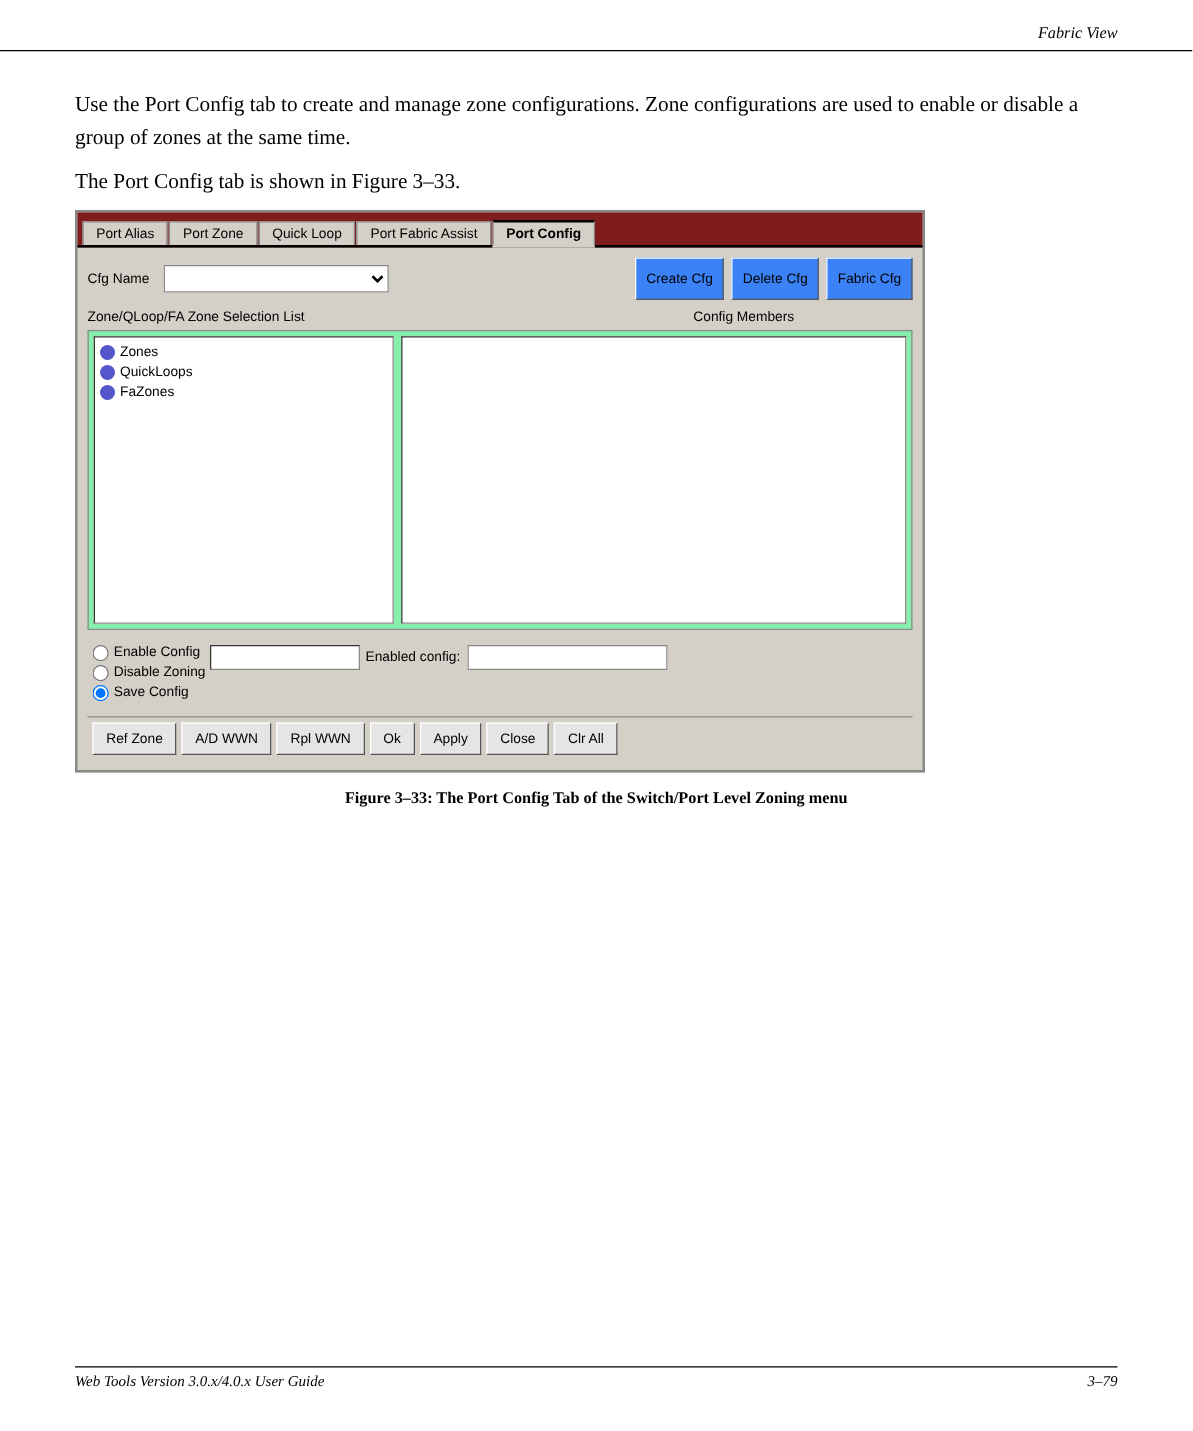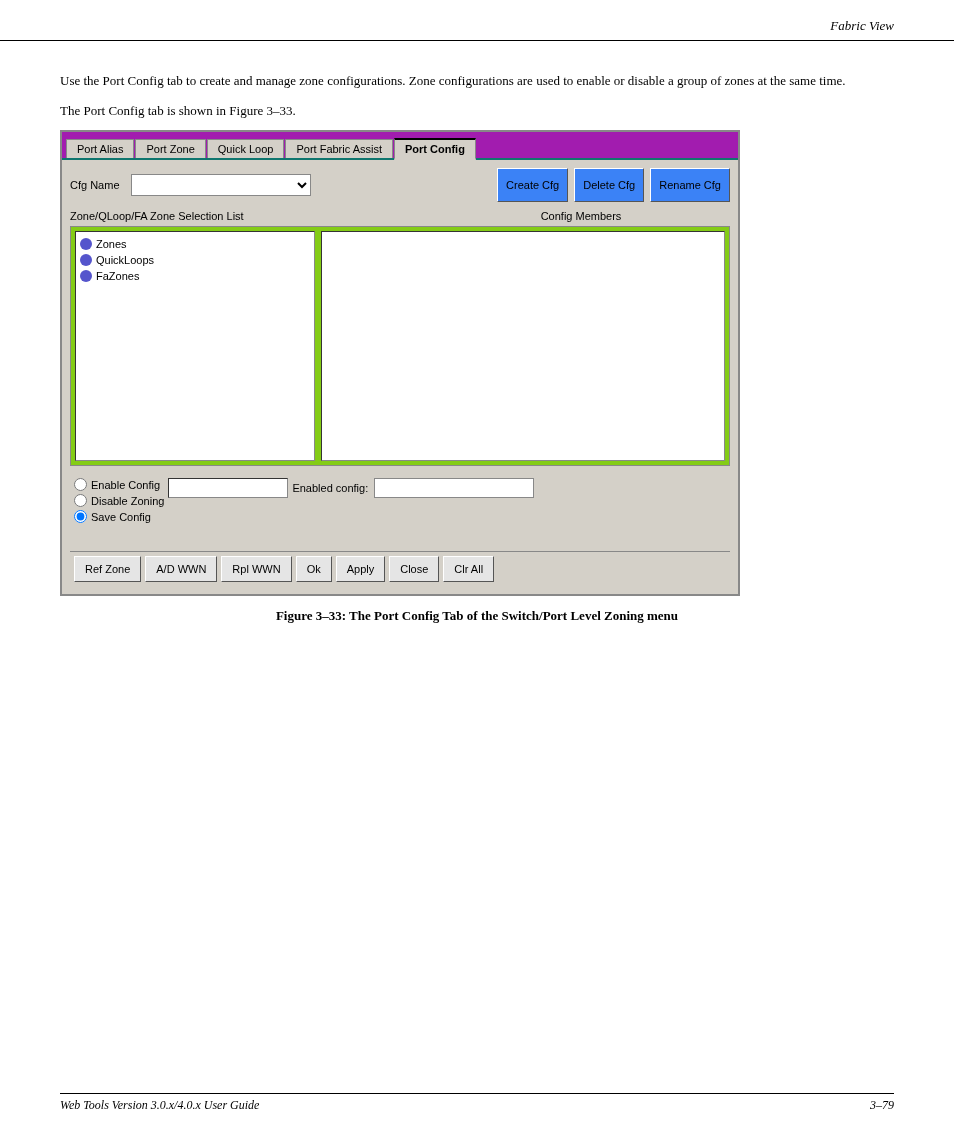--- a/index.html
+++ b/index.html
@@ -28,21 +28,21 @@
       padding: 30px 60px 30px 60px;
     }
 
     .section-title {
       font-size: 18px;
       font-weight: bold;
       margin-bottom: 16px;
     }
 
     .section-desc {
-      font-size: 13px;
+      font-size: 17px;
       margin-bottom: 10px;
       line-height: 1.5;
     }
 
     .figure-caption {
       font-size: 13px;
       font-weight: bold;
       margin-top: 12px;
       text-align: center;
     }
@@ -54,23 +54,23 @@
       width: 680px;
       margin: 10px 0;
       font-family: Arial, Helvetica, sans-serif;
       font-size: 11px;
     }
 
     
     .tab-bar {
       display: flex;
       align-items: flex-end;
-      background: #a21caf;
+      background: #7f1d1d;
       padding: 4px 4px 0 4px;
-      border-bottom: 2px solid #0f766e;
+      border-bottom: 2px solid #000000;
     }
 
     .tab {
       padding: 3px 10px;
       border: 1px solid #888;
       border-bottom: none;
       background: #d4d0c8;
       cursor: pointer;
       font-size: 11px;
       margin-right: 1px;
@@ -133,21 +133,21 @@
       border-left: 1px solid #fff;
       border-bottom: 1px solid #555;
       border-right: 1px solid #555;
     }
 
     
     .main-panel {
       display: flex;
       gap: 6px;
       border: 1px solid #888;
-      background: #84cc16;
+      background: #86efac;
       padding: 4px;
       margin-bottom: 8px;
     }
 
     .left-section {
       display: flex;
       flex-direction: column;
       width: 240px;
     }
 
@@ -211,42 +211,42 @@
     .config-members-list {
       flex: 1;
       border: 1px inset #888;
       background: #fff;
       min-height: 230px;
     }
 
     
     .two-col-header {
       display: flex;
-      gap: 6px;
+      gap: 20px;
       margin-bottom: 4px;
     }
 
     .col-label-left {
       width: 240px;
       font-size: 11px;
       font-weight: normal;
     }
 
     .col-label-right {
       flex: 1;
       text-align: center;
       font-size: 11px;
     }
 
     
     .bottom-controls {
       display: flex;
       align-items: flex-start;
       gap: 4px;
-      margin-bottom: 24px;
+      margin-bottom: 8px;
       padding: 4px;
     }
 
     .radio-group {
       display: flex;
       flex-direction: column;
       gap: 3px;
       font-size: 11px;
     }
 
@@ -356,21 +356,21 @@
 
     <div class="dialog-content">
 
       <div class="cfg-name-row">
         <span class="cfg-name-label">Cfg Name</span>
         <div class="select-wrapper">
           <select style="width:180px; height:22px; font-size:11px;"></select>
         </div>
         <button class="win-button">Create Cfg</button>
         <button class="win-button">Delete Cfg</button>
-        <button class="win-button">Rename Cfg</button>
+        <button class="win-button">Fabric Cfg</button>
       </div>
 
       <div class="two-col-header">
         <div class="col-label-left">Zone/QLoop/FA Zone Selection List</div>
         <div style="width:110px;"></div>
         <div class="col-label-right">Config Members</div>
       </div>
 
       <div class="main-panel">
 

